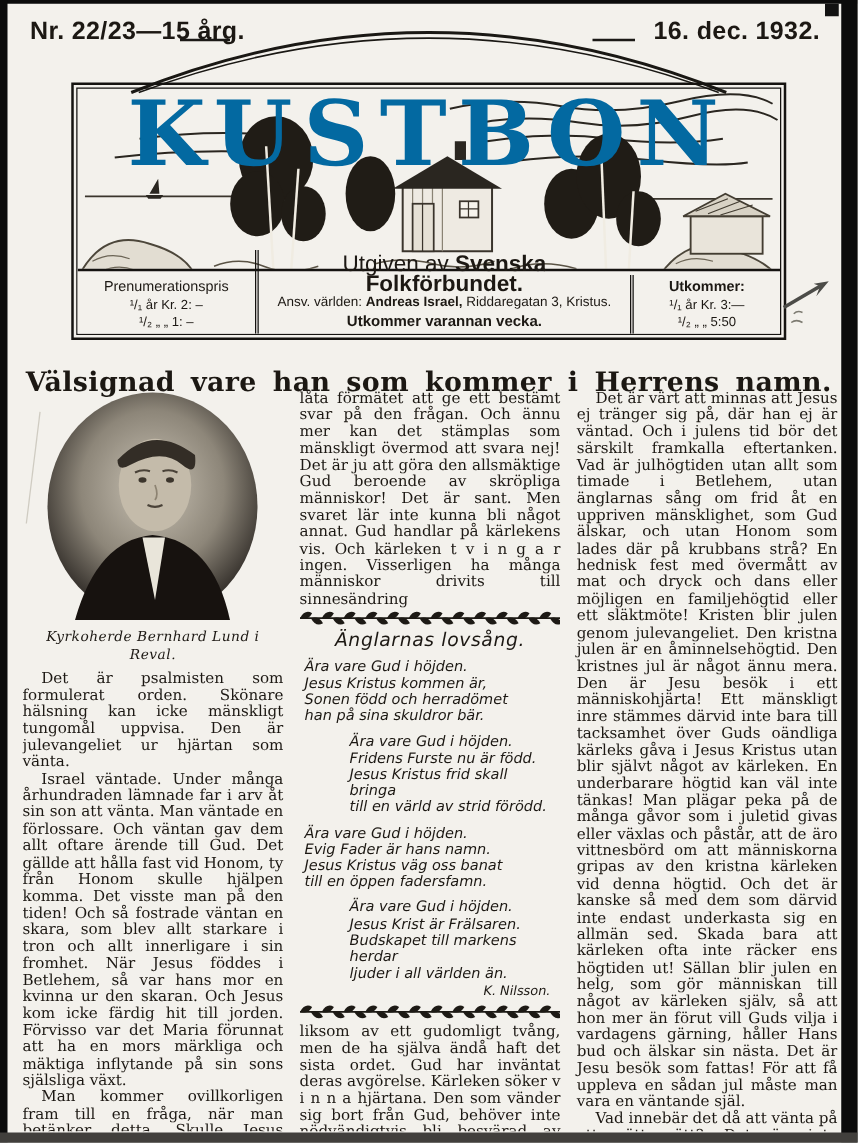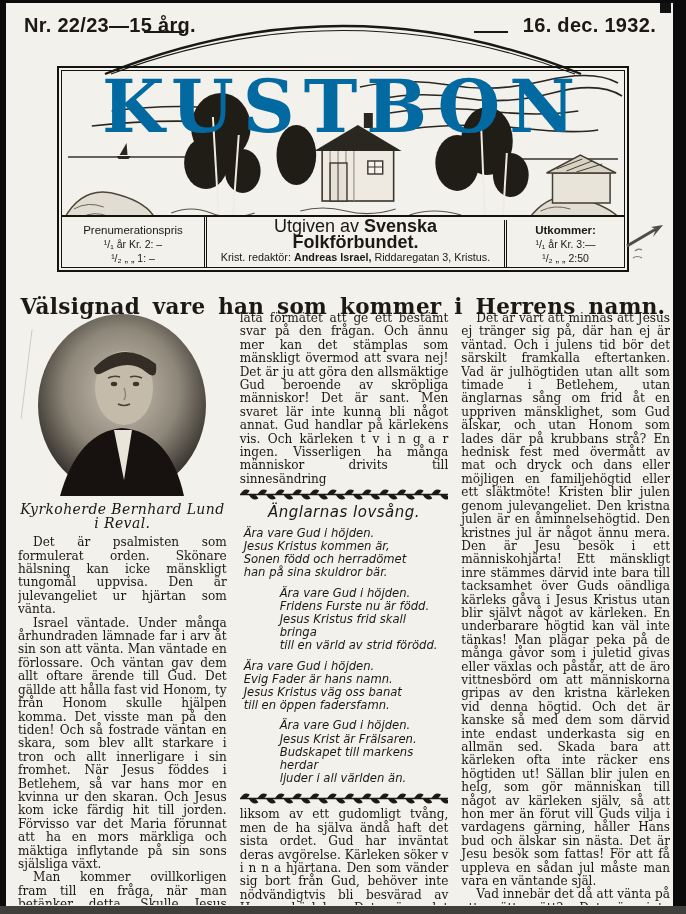--- a/index.html
+++ b/index.html
@@ -37,21 +37,21 @@
   .b{font-weight:bold;}
   
   .headline{position:absolute;top:280px;left:0;width:100%;text-align:center;
             font-size:21.5px;font-weight:bold;word-spacing:5px;letter-spacing:.3px;}
   
   .columns{position:absolute;top:312px;left:18px;width:652px;bottom:9px;display:flex;gap:13px;overflow:hidden;}
   .col{flex:1;min-width:0;text-align:justify;font-size:12.1px;line-height:13.4px;}
   .col p{margin:0;text-indent:15px;}
   .col p.flush{text-indent:0;}
   figure{margin:0 0 6px;text-align:center;}
-  figcaption{font-style:italic;font-size:14px;letter-spacing:.4px;margin-top:2px;text-align:center;}
+  figcaption{font-style:italic;font-size:11px;letter-spacing:.4px;margin-top:2px;text-align:center;}
   
   .hymn{font-family:"DejaVu Sans",sans-serif;font-style:italic;text-align:left;}
   .hymn-title{font-size:15px;text-align:center;margin:5px 0 7px;letter-spacing:.5px;}
   .verses .verse{font-size:11.6px;line-height:13.2px;white-space:pre-line;margin:0 4px 7px;text-indent:0;
                  font-family:"DejaVu Sans",sans-serif;}
   .verses .verse.indent{margin-left:40px;}
   .attribution{text-align:right;font-size:10.3px;margin:-5px 8px 2px 0;font-family:"DejaVu Sans",sans-serif;}
   .ornament{display:block;margin:2px 0 3px;width:100%;height:13px;}
   
   .edge{position:absolute;background:#0b0b0b;z-index:5;}
@@ -148,26 +148,27 @@
       <div class="mast-title">KUSTBON</div>
 
       <div class="infobox">
         <div class="cell cell-left">
             <div class="info-line">Prenumerationspris</div>
             <div class="info-line">¹/₁ år   Kr. 2: –</div>
             <div class="info-line">¹/₂ „     „  1: –</div>
           </div>
         <div class="cell cell-center">
           <div class="line1"><span>Utgiven av </span><span class="b">Svenska Folkförbundet.</span></div>
-          <div class="line2"><span>Krist. redaktör: </span><span class="b">Andreas Israel,</span><span> Riddaregatan 3, Kristus.</span></div>
+          <div class="line2"><span>Ansv. världen: </span><span class="b">Andreas Israel,</span><span> Riddaregatan 3, Kristus.</span></div>
+          <div class="line3">Utkommer varannan vecka.</div>
         </div>
         <div class="cell cell-right">
             <div class="info-line">Utkommer:</div>
             <div class="info-line">¹/₁ år  Kr. 3:—</div>
-            <div class="info-line">¹/₂ „    „  2:50</div>
+            <div class="info-line">¹/₂ „    „  5:50</div>
           </div>
       </div>
     </div>
   </div>
 
   <h1 class="headline">Välsignad vare han som kommer i Herrens namn.</h1>
 
   <div class="columns">
 
     <div class="col">
@@ -239,20 +240,21 @@
 till en värld av strid förödd.</p>
             <p class="verse">Ära vare Gud i höjden.
 Evig Fader är hans namn.
 Jesus Kristus väg oss banat
 till en öppen fadersfamn.</p>
             <p class="verse indent">Ära vare Gud i höjden.
 Jesus Krist är Frälsaren.
 Budskapet till markens herdar
 ljuder i all världen än.</p>
           </div>
+        <div class="attribution">K. Nilsson.</div>
       </div>
 
       <svg class="ornament" viewBox="0 0 204 13" preserveAspectRatio="none">
         <path d="M0,6.5 H204" stroke="#1d1a15" stroke-width="1.4"></path>
         <use href="#leafpair" x="0"></use>
           <use href="#leafpair" x="17"></use>
           <use href="#leafpair" x="34"></use>
         <use href="#leafpair" x="51"></use>
           <use href="#leafpair" x="68"></use>
           <use href="#leafpair" x="85"></use>

